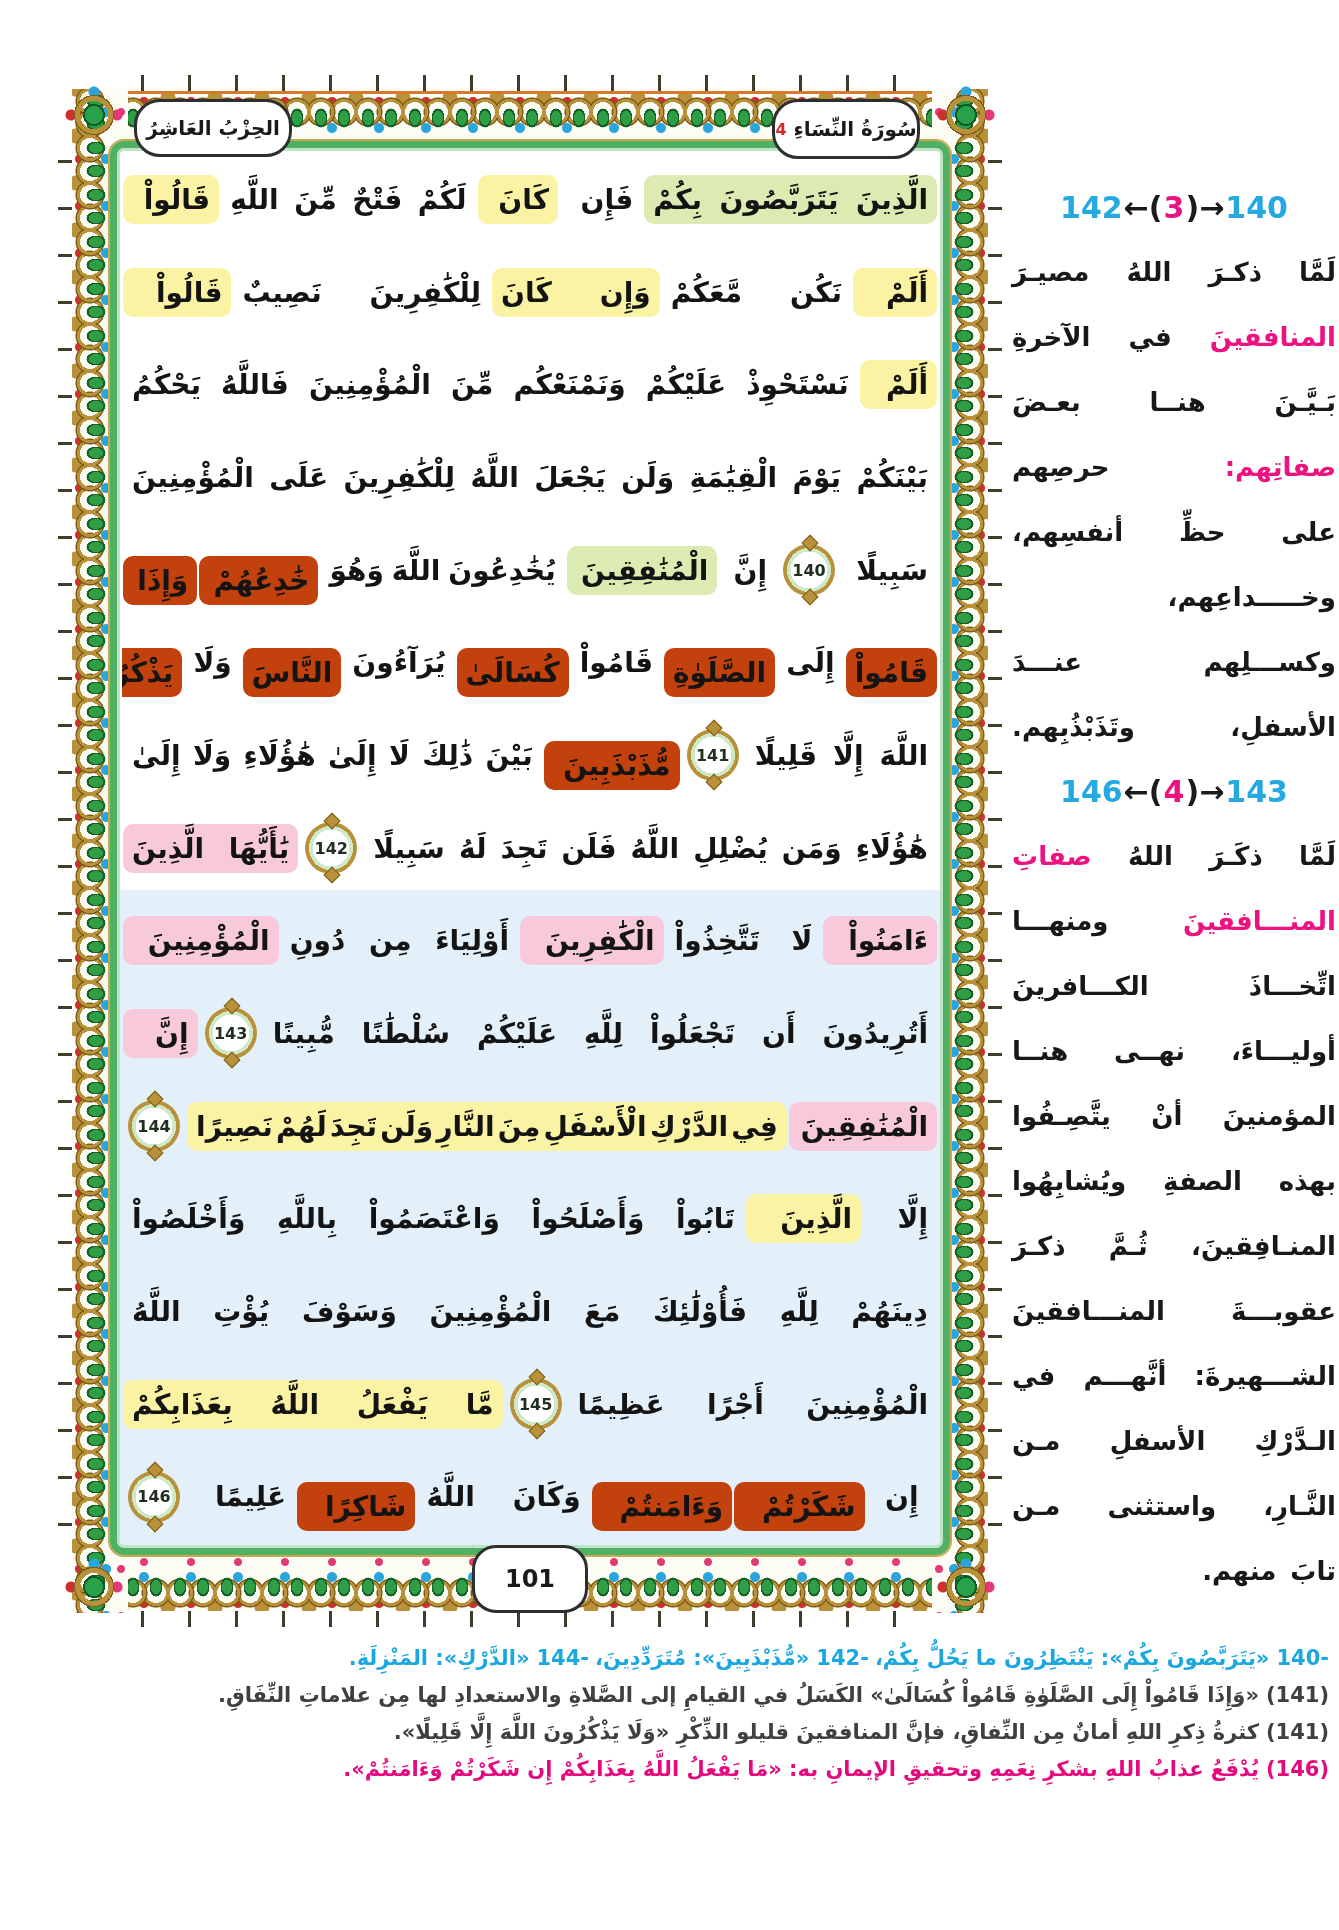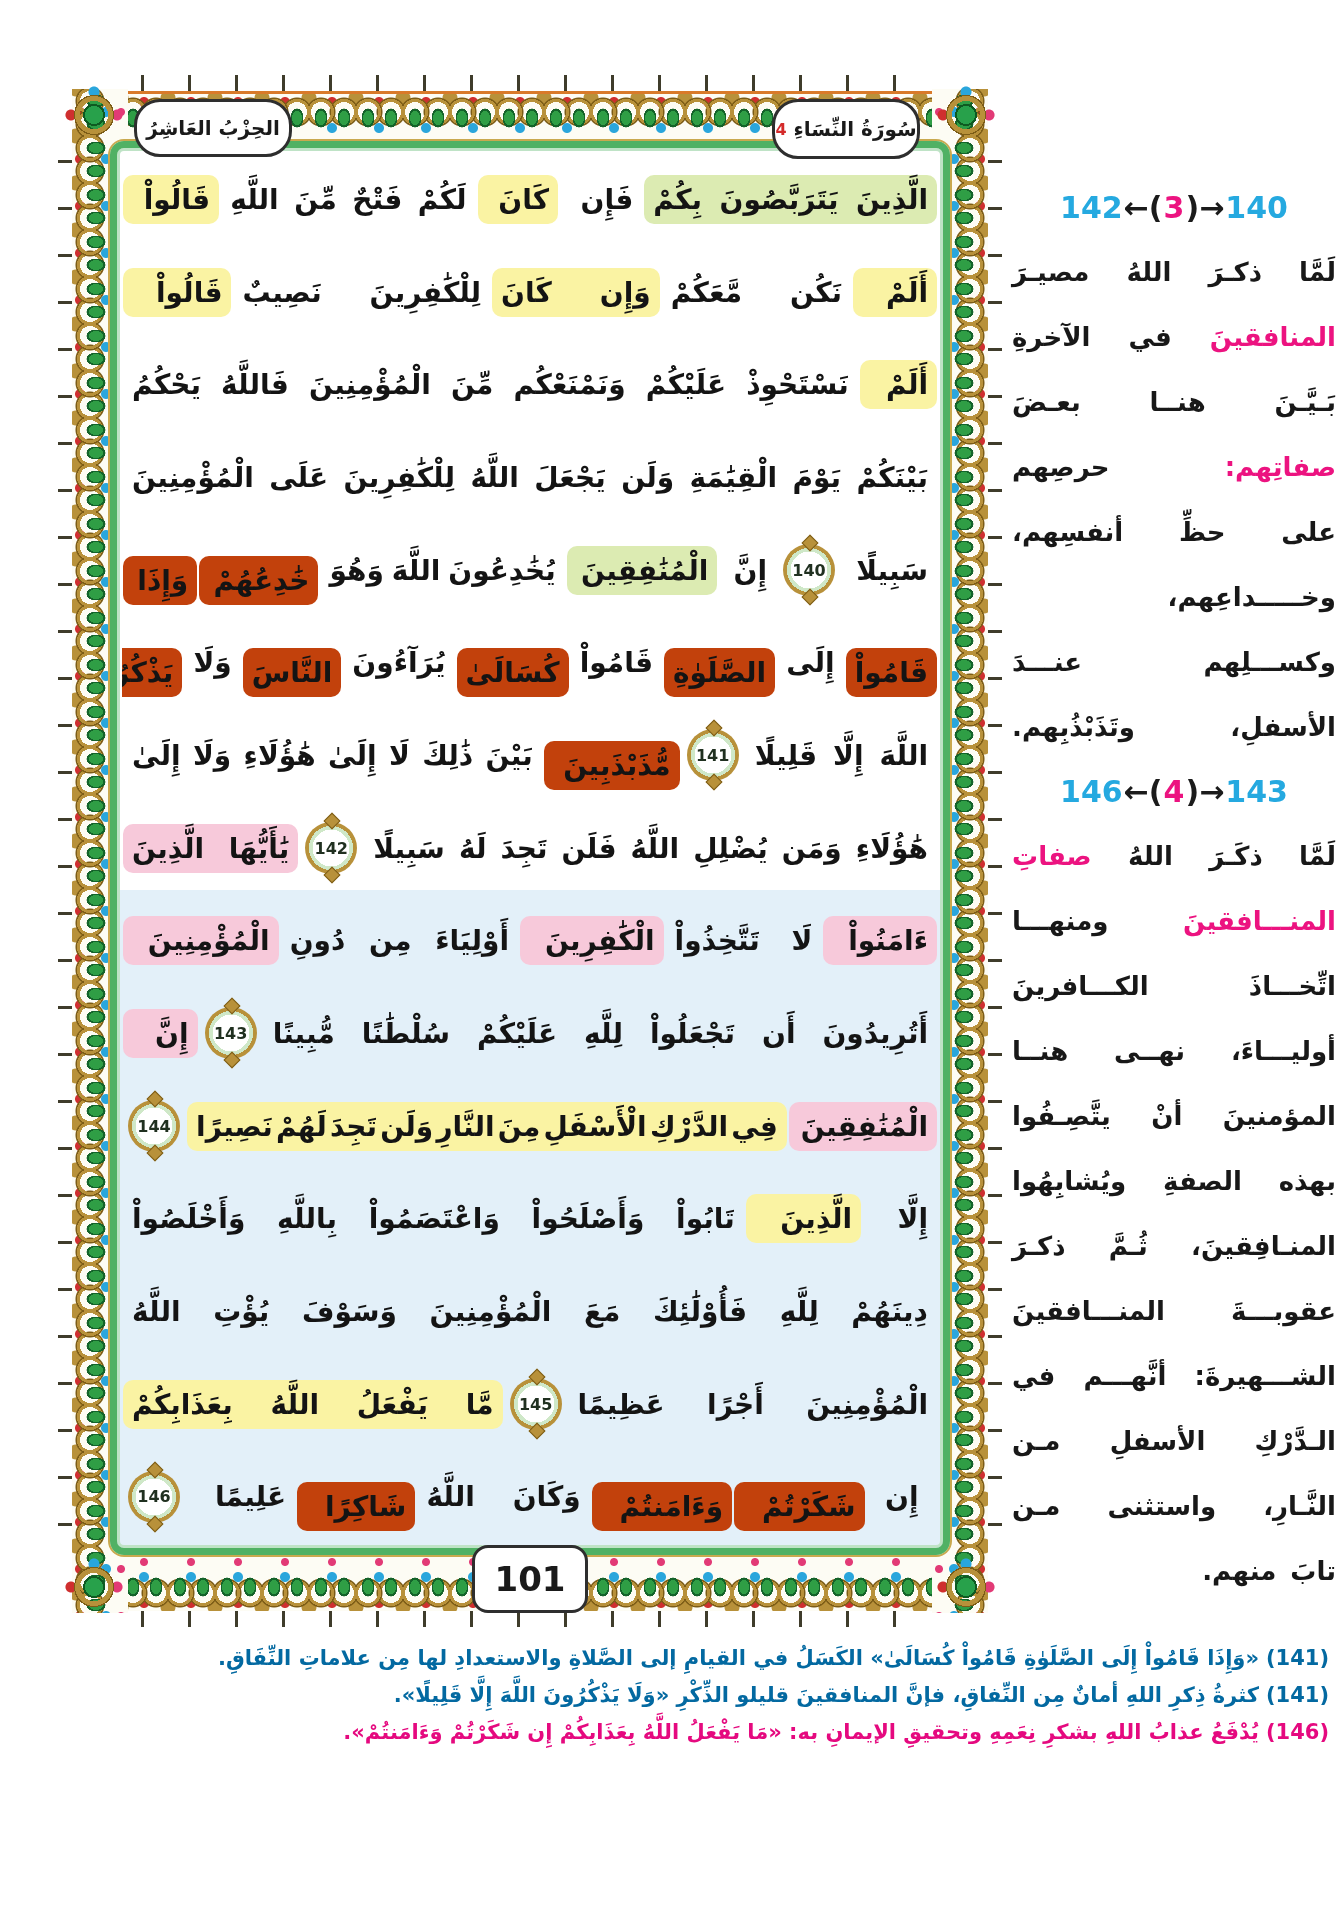--- a/index.html
+++ b/index.html
@@ -80,39 +80,39 @@
     background:#b8913a;border:1px solid #7c5c16;transform:rotate(45deg);}
   .vm::before{top:-7px;} .vm::after{bottom:-7px;}
 
   
   .badge{position:absolute;background:#fff;border:3px solid #2e2e2e;border-radius:26px;
     display:flex;align-items:center;justify-content:center;font-weight:700;z-index:5;}
   .hizb-badge{left:76px;top:24px;width:152px;height:52px;font-size:20px;}
   .surah-badge{right:82px;top:24px;width:142px;height:54px;font-size:20px;direction:rtl;gap:7px;}
   .surah-num{color:#d42a2a;font-size:16px;}
   .page-badge{left:50%;transform:translateX(-50%);bottom:14px;width:110px;height:62px;
-    font-size:34px;border-radius:16px;}
+    font-size:24px;border-radius:24px;}
 
   
   .sidebar{position:absolute;left:1012px;top:175px;width:324px;display:flex;flex-direction:column;z-index:4;}
   .sb-heading{height:64px;display:flex;direction:ltr;align-items:center;justify-content:center;
     font-weight:700;font-size:30px;gap:1px;}
   .hc-num{color:#25a9e0;} .hc-mid{color:#ec1380;} .hc-op{color:#1b1b1b;}
   .sb-line{height:65px;display:flex;direction:rtl;justify-content:space-between;align-items:center;
     font-weight:700;font-size:26px;color:#181818;}
   .sb-line.noj{justify-content:flex-start;gap:14px;}
   .sbw{white-space:nowrap;}
   .sb-pink{color:#ec1380;}
 
   
   .footnotes{position:absolute;left:8px;right:10px;top:1640px;display:flex;flex-direction:column;z-index:4;}
   .fn-line{direction:rtl;text-align:right;font-weight:700;font-size:21px;line-height:37px;}
   .fn-num{direction:ltr;unicode-bidi:isolate;display:inline-block;margin-left:7px;}
   .fn-txt{margin-left:6px;}
-  .fn-blue{color:#1ba7e0;} .fn-green{color:#0369a1;text-align:right;} .fn-magenta{color:#e5097f;}
+  .fn-blue{color:#1ba7e0;} .fn-green{color:#404040;text-align:right;} .fn-magenta{color:#e5097f;}
 </style>
 </head>
 <body>
 
 <div class="screen">
 
   <div class="frame-wrap">
     <div class="pins-h pins-top"></div>
     <div class="pins-h pins-bottom"></div>
     <div class="pins-v pins-left"></div>
@@ -520,18 +520,19 @@
         <span class="sbw">واستثنى</span>
         <span class="sbw">مـن</span>
       </div>
       <div class="sb-line noj">
         <span class="sbw">تابَ</span>
         <span class="sbw">منهم.</span>
       </div>
     </div>
 
   <div class="footnotes" id="footnote-list">
+      <div class="fn-line fn-blue"><span class="fn-num">140-</span><span class="fn-txt">«يَتَرَبَّصُونَ بِكُمْ»: يَنْتَظِرُونَ ما يَحُلُّ بِكُمْ،</span><span class="fn-num">142-</span><span class="fn-txt">«مُّذَبْذَبِينَ»: مُتَرَدِّدِينَ،</span><span class="fn-num">144-</span><span class="fn-txt">«الدَّرْكِ»: المَنْزِلَةِ.</span></div>
       <div class="fn-line fn-green"><span class="fn-num">(141)</span><span class="fn-txt">«وَإِذَا قَامُواْ إِلَى الصَّلَوٰةِ قَامُواْ كُسَالَىٰ» الكَسَلُ في القيامِ إلى الصَّلاةِ والاستعدادِ لها مِن علاماتِ النِّفَاقِ.</span></div>
       <div class="fn-line fn-green"><span class="fn-num">(141)</span><span class="fn-txt">كثرةُ ذِكرِ اللهِ أمانٌ مِن النِّفاقِ، فإنَّ المنافقينَ قليلو الذِّكْرِ «وَلَا يَذْكُرُونَ اللَّهَ إِلَّا قَلِيلًا».</span></div>
       <div class="fn-line fn-magenta"><span class="fn-num">(146)</span><span class="fn-txt">يُدْفَعُ عذابُ اللهِ بشكرِ نِعَمِهِ وتحقيقِ الإيمانِ به: «مَا يَفْعَلُ اللَّهُ بِعَذَابِكُمْ إِن شَكَرْتُمْ وَءَامَنتُمْ».</span></div>
     </div>
 
 </div>
 
 </body></html>

